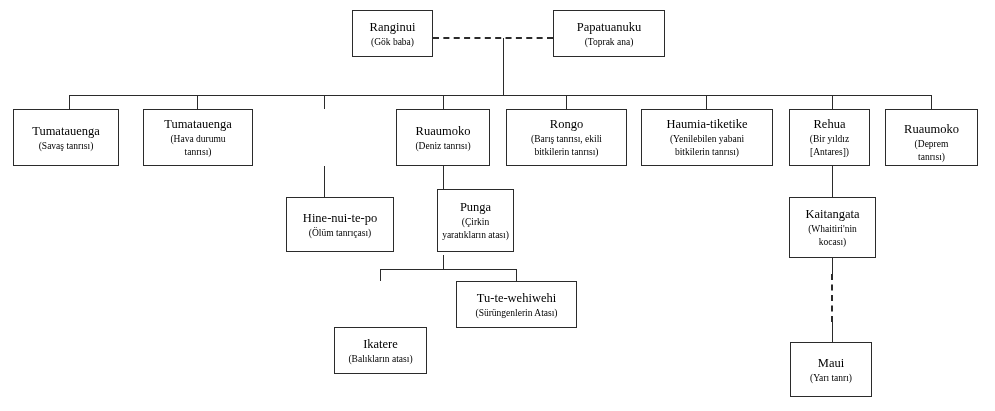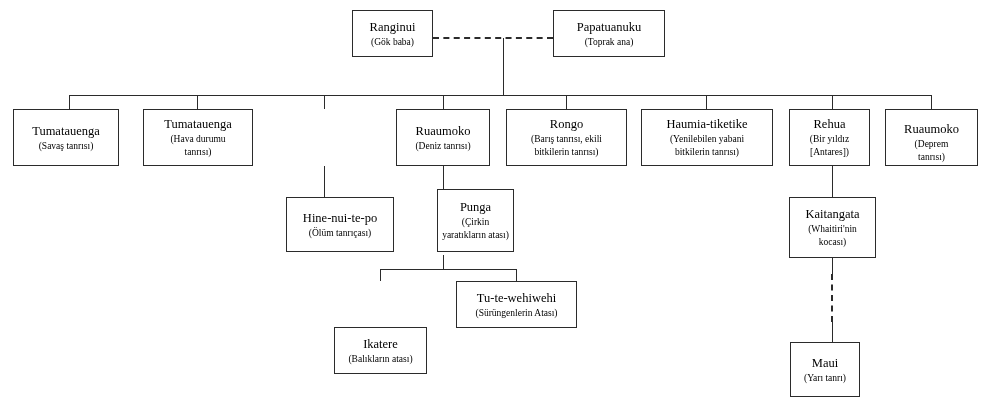--- a/index.html
+++ b/index.html
@@ -166,18 +166,18 @@
   <div class="node" style="left:456px; top:281px; width:121px; height:47px;">
     <div class="name">Tu-te-wehiwehi</div>
     <div class="desc">(Sürüngenlerin Atası)</div>
   </div>
 
   <div class="node two-line" style="left:789px; top:197px; width:87px; height:61px;align-items:center;">
     <div class="name">Kaitangata</div>
     <div class="desc">(Whaitiri'nin<br>kocası)</div>
   </div>
 
-  <div class="node" style="left:790px; top:342px; width:70px; height:55px;">
+  <div class="node" style="left:790px; top:342px; width:82px; height:55px;">
     <div class="name">Maui</div>
     <div class="desc">(Yarı tanrı)</div>
   </div>
 
 </div>
 
 </body></html>

